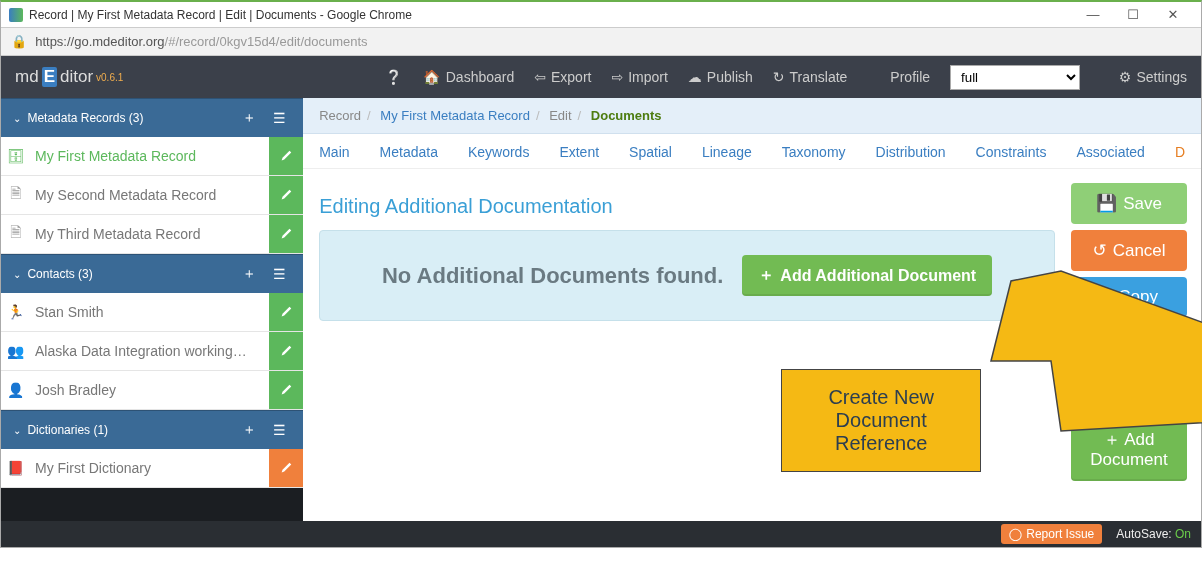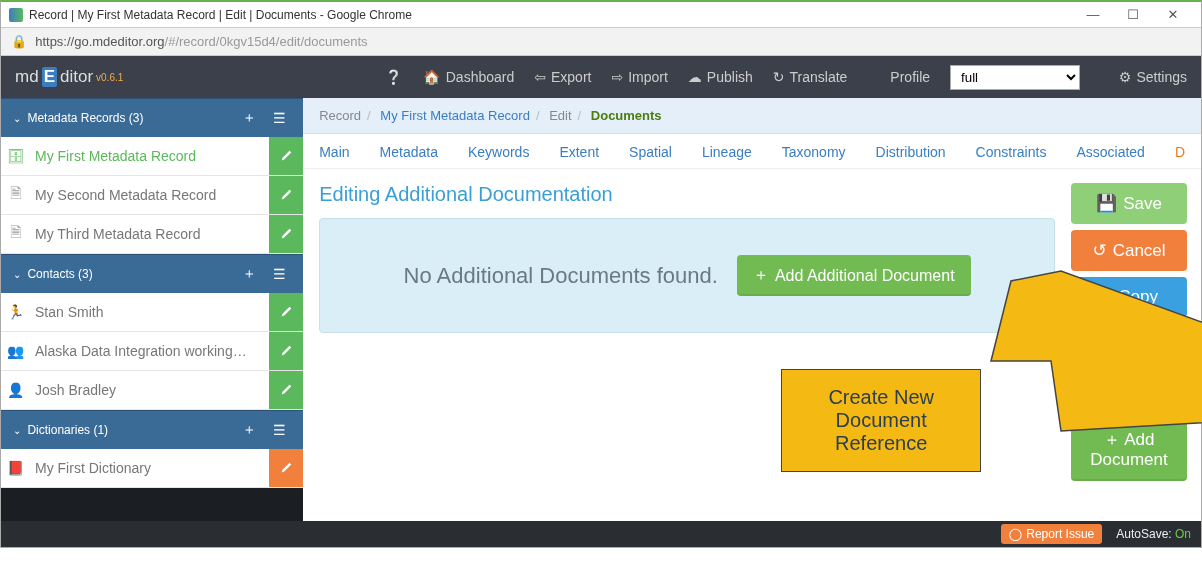--- a/index.html
+++ b/index.html
@@ -44,22 +44,22 @@
 .breadcrumb { background: #e4eff9; padding: 10px 16px; font-size: 13px; color: #888; border-bottom: 1px solid #d0e0ee; }
 .breadcrumb a { color: #3a7ec1; font-weight: 500; }
 .breadcrumb .sep { margin: 0 6px; color: #bbb; }
 
 .sectabs { display: flex; gap: 30px; padding: 10px 16px 8px; border-bottom: 1px solid #eee; overflow: hidden; }
 .sectabs .t { color: #3a7ec1; cursor: pointer; white-space: nowrap; }
 .sectabs .t.cut { color: #e67e22; }
 
 .content-row { display: flex; flex: 1; }
 .content-main { flex: 1; padding: 14px 16px; position: relative; }
-.content-title { color: #3a9fd6; font-size: 20px; margin-bottom: 12px; }
-.emptybox { background: #d9eef6; border: 1px solid #c5e0ea; border-radius: 4px; padding: 36px 20px; display: flex; align-items: center; justify-content: center; gap: 19px; }
+.content-title { color: #3a9fd6; font-size: 20px; margin-bottom: 12px; margin-top: 12px; }
+.emptybox { background: #d9eef6; border: 1px solid #c5e0ea; border-radius: 4px; padding: 24px 20px; display: flex; align-items: center; justify-content: center; gap: 19px; font-weight: bold; }
 .emptybox .msg { color: #6a7a82; font-size: 22px; }
 .btn { display: inline-flex; align-items: center; gap: 6px; padding: 10px 16px; border-radius: 4px; color: #fff; cursor: pointer; font-size: 16px; }
 .btn-green { background: #72bb53; box-shadow: inset 0 -2px rgba(0,0,0,.08); }
 .btn-green-lt { background: #8fcf77; }
 .btn-orange { background: #f0803c; }
 .btn-blue { background: #3aa0e0; }
 .btn-red { background: #d9534f; }
 
 .action-col { width: 130px; padding: 14px 14px 0 0; display: flex; flex-direction: column; gap: 6px; }
 .action-col .btn { justify-content: center; padding: 10px 8px; font-size: 17px; }

